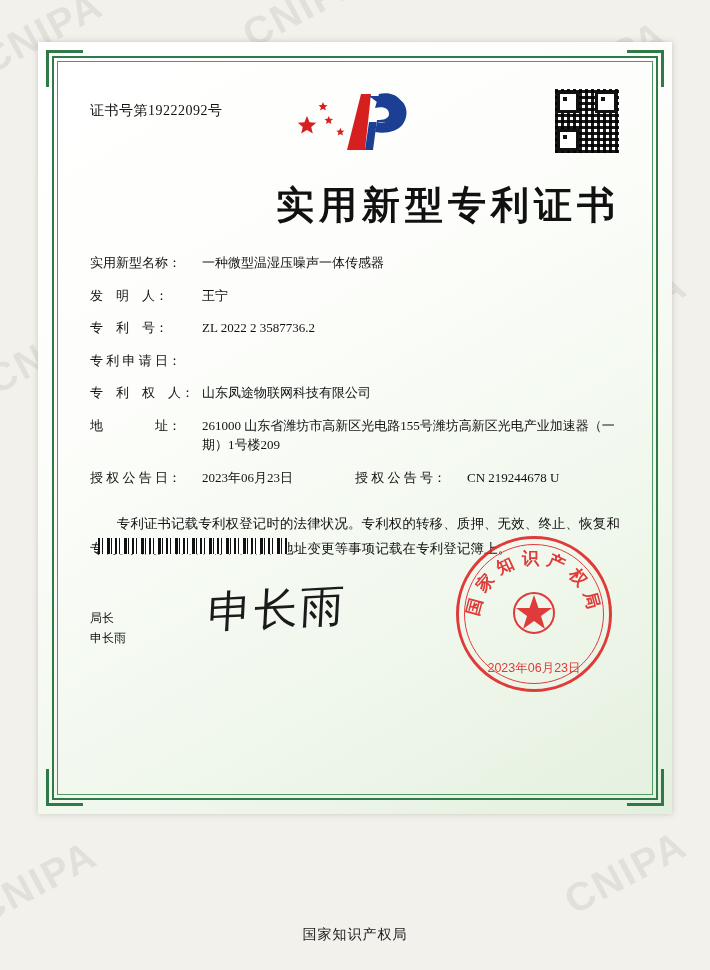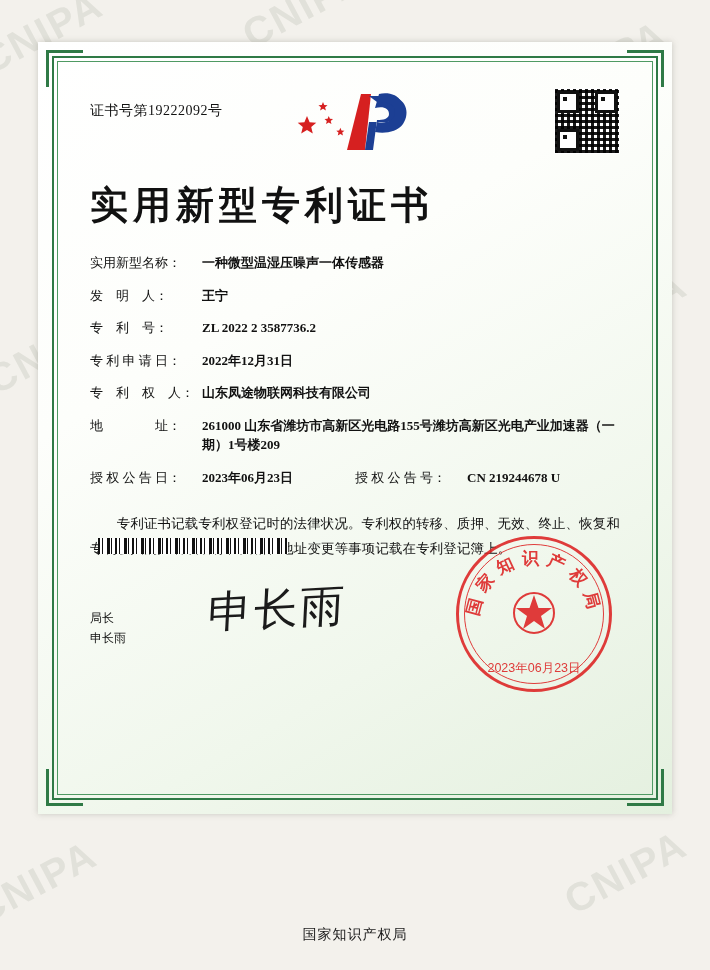--- a/index.html
+++ b/index.html
@@ -122,21 +122,21 @@
     left: 3px; top: 3px;
     width: 4px; height: 4px;
     background: #111;
   }
   .qr-eye.tl { left: 2px; top: 2px; }
   .qr-eye.tr { right: 2px; top: 2px; }
   .qr-eye.bl { left: 2px; bottom: 2px; }
 
   
   .title {
-    text-align: left;
+    text-align: right;
     font-size: 38px;
     font-weight: 700;
     letter-spacing: 5px;
     color: #111;
     margin: 8px 0 22px 0;
     font-family: "DejaVu Serif", "Liberation Serif", serif;
   }
 
   
   .fields {
@@ -149,21 +149,20 @@
     align-items: flex-start;
     margin-bottom: 13px;
   }
   .flabel {
     flex: 0 0 112px;
     letter-spacing: 0px;
     white-space: nowrap;
   }
   .fvalue {
     flex: 1 1 auto;
-    font-weight: bold;
   }
   .frow-split {
     display: flex;
     margin-bottom: 25px;
   }
   .half {
     display: flex;
     flex: 1 1 50%;
   }
   .half .flabel { flex: 0 0 112px; }
@@ -347,21 +346,20 @@
       <div class="frow">
         <div class="flabel">发　明　人：</div>
         <div class="fvalue">王宁</div>
       </div>
       <div class="frow">
         <div class="flabel">专　利　号：</div>
         <div class="fvalue">ZL 2022 2 3587736.2</div>
       </div>
       <div class="frow">
         <div class="flabel">专 利 申 请 日：</div>
-        <div class="fvalue">2022年12月31日</div>
       </div>
       <div class="frow">
         <div class="flabel">专　利　权　人：</div>
         <div class="fvalue">山东凤途物联网科技有限公司</div>
       </div>
       <div class="frow">
         <div class="flabel">地　　　　址：</div>
         <div class="fvalue">261000 山东省潍坊市高新区光电路155号潍坊高新区光电产业加速器（一期）1号楼209</div>
       </div>
       <div class="frow-split">

